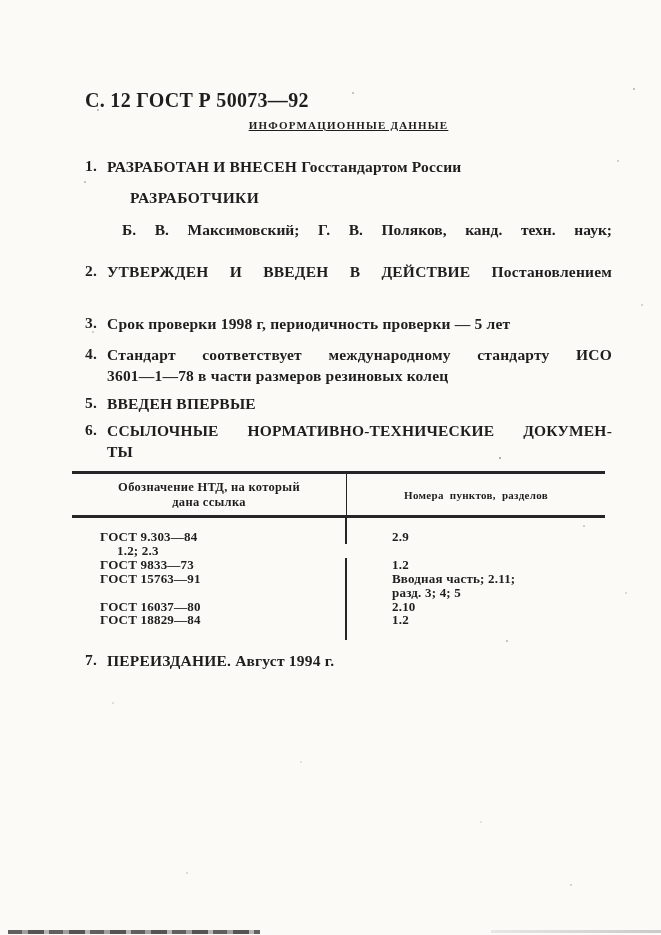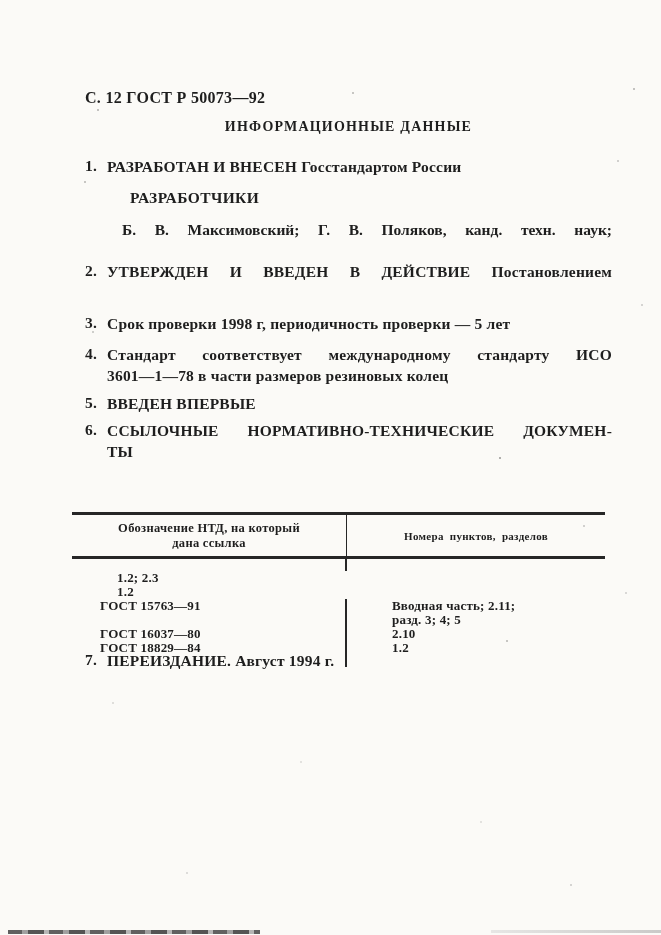--- a/index.html
+++ b/index.html
@@ -5,37 +5,37 @@
   html,body{margin:0;padding:0;}
   body{
     width:661px;height:935px;position:relative;overflow:hidden;
     background:#fbfaf7;
     font-family:"Liberation Serif","DejaVu Serif",serif;
     font-weight:700;color:#1e1e1e;
     -webkit-font-smoothing:antialiased;
   }
   .abs{position:absolute;}
   
-  .page-header{left:85px;top:89px;font-size:16px;letter-spacing:.3px;}
+  .page-header{left:85px;top:89px;font-size:20px;letter-spacing:.3px;}
   
   .doc-title{left:85px;top:119px;width:527px;text-align:center;
-    font-size:14px;letter-spacing:1.2px;}
+    font-size:11px;letter-spacing:1.2px;text-decoration:underline;}
   
   .item{display:flex;left:85px;width:527px;font-size:15.5px;letter-spacing:.2px;}
   .item .num{width:22px;flex:none;}
   .item .lines{flex:1;min-width:0;}
   .item .line{line-height:20.5px;}
   .line.just{text-align:justify;text-align-last:justify;}
   .i1{top:157px;} .i2{top:262px;} .i3{top:314px;} .i4{top:345px;}
   .i5{top:394px;} .i6{top:421px;} .i7{top:651px;}
   .developers-heading{left:112px;top:189px;font-size:15.5px;letter-spacing:.4px;margin-left:18px;}
   .developers{left:122px;top:221px;width:490px;font-size:15.5px;}
   .developers .line{line-height:18px;}
   
-  .ref-table{left:72px;top:471px;width:533px;border-top:3px solid #262626;margin-top:41px;}
+  .ref-table{left:72px;top:471px;width:533px;border-top:3px solid #262626;}
   .thead{display:flex;border-bottom:3px solid #262626;min-height:44px;box-sizing:border-box;}
   .th1{width:275px;flex:none;border-right:1.5px solid #262626;box-sizing:border-box;
     display:flex;flex-direction:column;justify-content:center;text-align:center;
     font-size:12.5px;line-height:15px;padding:5px 14px;letter-spacing:.3px;}
   .th2{flex:1;display:flex;align-items:center;justify-content:center;
     font-size:11px;letter-spacing:.3px;word-spacing:3px;}
   .trow{display:flex;}
   .td1{width:275px;flex:none;border-right:2px solid #262626;box-sizing:border-box;
     padding-left:28px;font-size:13px;line-height:13.9px;letter-spacing:.2px;}
   .td2{flex:1;padding-left:45px;font-size:13px;line-height:13.9px;
@@ -116,23 +116,28 @@
       <div>дана ссылка</div>
     </div>
     <div class="th2">Номера пунктов, разделов</div>
   </div>
   <div class="tbody">
     <div class="trow spacer-top">
         <div class="td1"></div>
         <div class="td2"></div>
       </div>
     <div class="trow">
+      <div class="td1">ГОСТ 9.303—84</div>
+      <div class="td2">2.9</div>
+    </div>
+    <div class="trow">
       <div class="td2">1.2; 2.3</div>
     </div>
     <div class="trow">
+      <div class="td1">ГОСТ 9833—73</div>
       <div class="td2">1.2</div>
     </div>
     <div class="trow">
       <div class="td1">ГОСТ 15763—91</div>
       <div class="td2">Вводная часть; 2.11;
 разд. 3; 4; 5</div>
     </div>
     <div class="trow">
       <div class="td1">ГОСТ 16037—80</div>
       <div class="td2">2.10</div>

